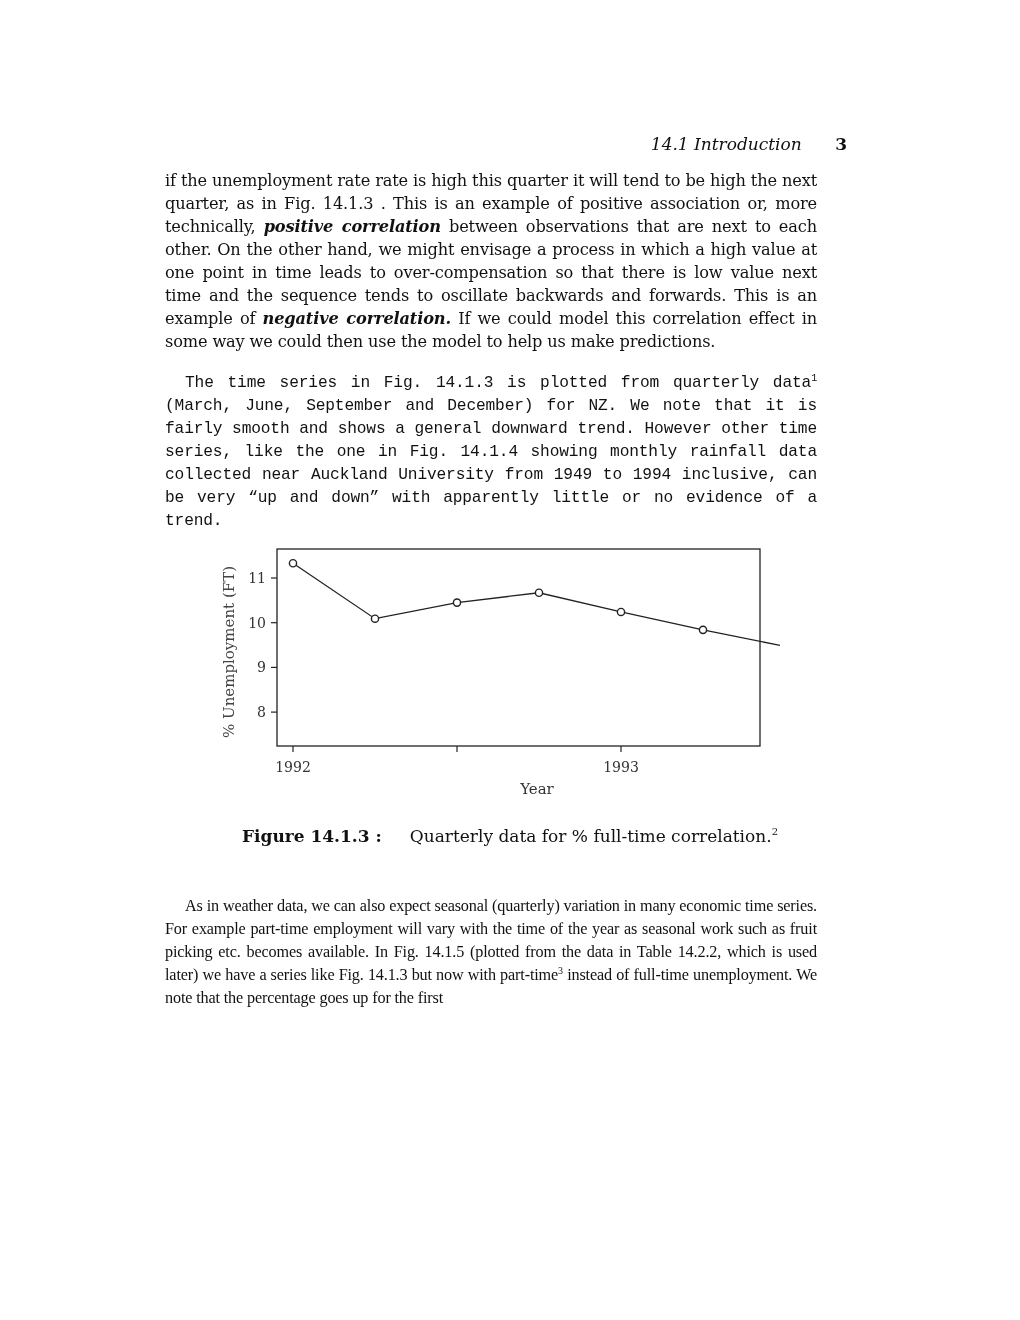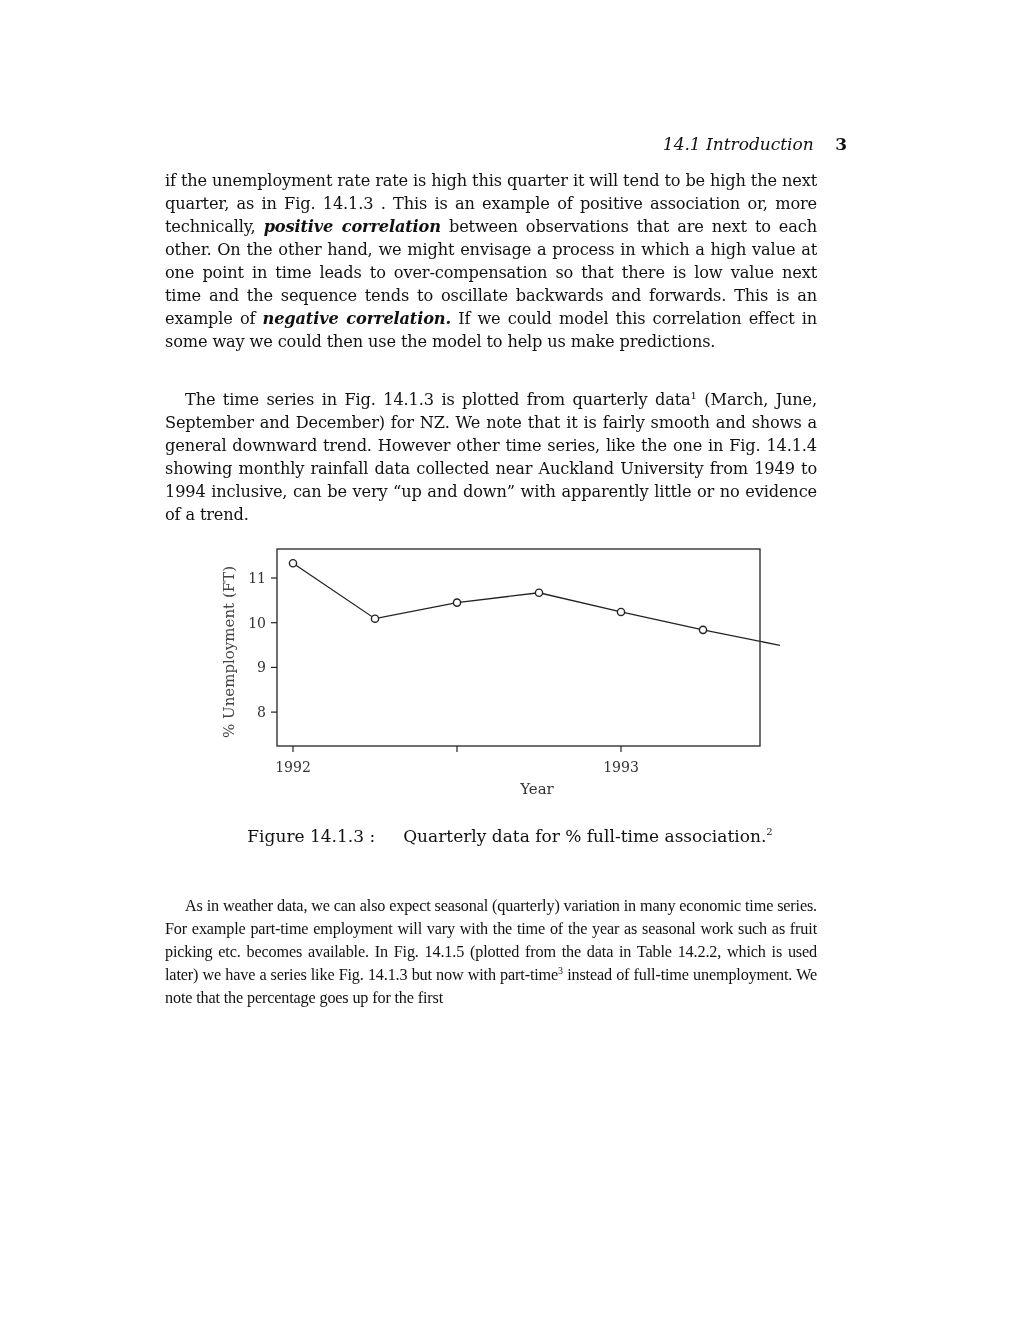--- a/index.html
+++ b/index.html
@@ -1,44 +1,44 @@
 <!DOCTYPE html>
 <html><head>
 <meta charset="utf-8">
 <style>
   html, body { margin: 0; padding: 0; background: #ffffff; }
   body { width: 1020px; height: 1320px; position: relative; overflow: hidden;
          font-family: "DejaVu Serif", "Liberation Serif", serif; color: #111; }
   .running-head { position: absolute; top: 134px; left: 165px; width: 682px; text-align: right;
                   font-size: 17px; }
-  .running-head .sec { font-style: italic; margin-right: 16px; }
+  .running-head .sec { font-style: italic; margin-right: 28px; }
   .running-head .pg { font-weight: bold; }
   .para { position: absolute; left: 165px; width: 652px; font-size: 16.2px; line-height: 23px;
           text-align: justify; letter-spacing: -0.15px; }
   .para .indent { display: inline-block; width: 20px; }
   .para b i, .para .emph { font-weight: bold; font-style: italic; }
   sup { font-size: 10px; line-height: 0; }
   .figure { position: absolute; left: 210px; top: 540px; width: 570px; height: 270px; }
   .caption { position: absolute; top: 826px; left: 0; width: 1020px; text-align: center; font-size: 17px; }
-  .caption .lab { font-weight: normal; margin-right: 28px; }
+  .caption .lab { font-weight: bold; margin-right: 28px; }
   svg text { font-family: "DejaVu Serif", "Liberation Serif", serif; }
 </style>
 </head>
 <body>
 
 <div class="running-head">
   <span class="sec">14.1  Introduction</span>
   <span class="pg">3</span>
 </div>
 
 <div class="para" style="top:169px;">
   <span>if the unemployment rate rate is high this quarter it will tend to be high the next quarter, as in Fig. 14.1.3 .  This is an example of positive association or, more technically, </span><span class="emph">positive correlation</span><span> between observations that are next to each other.  On the other hand, we might envisage a process in which a high value at one point in time leads to over-compensation so that there is low value next time and the sequence tends to oscillate backwards and forwards. This is an example of </span><span class="emph">negative correlation.</span><span>  If we could model this correlation effect in some way we could then use the model to help us make predictions.</span>
 </div>
 
-<div class="para" style="top:388px;">
+<div class="para" style="top:372px;font-family:Liberation Mono, monospace;">
   <span class="indent"></span><span>The time series in Fig. 14.1.3 is plotted from quarterly data</span><sup>1</sup><span> (March, June, September and December) for NZ. We note that it is fairly smooth and shows a general downward trend. However other time series, like the one in Fig. 14.1.4 showing monthly rainfall data collected near Auckland University from 1949 to 1994 inclusive, can be very “up and down” with apparently little or no evidence of a trend.</span>
 </div>
 
 <div class="figure">
   <svg id="chart" width="570" height="270" viewBox="210 540 570 270" xmlns="http://www.w3.org/2000/svg">
     <rect x="277" y="549" width="483" height="197" fill="#fff" stroke="#222" stroke-width="1.3"></rect>
     <g id="yticks">
         <line x1="271" x2="277" y1="712.1" y2="712.1" stroke="#222" stroke-width="1.2"></line>
         <text x="266" y="717.1" font-size="14" text-anchor="end" fill="#333">8</text>
         <line x1="271" x2="277" y1="667.4" y2="667.4" stroke="#222" stroke-width="1.2"></line>
@@ -73,18 +73,18 @@
         <circle cx="1031" cy="696.008" r="3.6" fill="#fff" stroke="#222" stroke-width="1.4"></circle>
         <circle cx="1113" cy="725.957" r="3.6" fill="#fff" stroke="#222" stroke-width="1.4"></circle>
         <circle cx="1195" cy="734.8969999999999" r="3.6" fill="#fff" stroke="#222" stroke-width="1.4"></circle>
       </g>
     <text id="ylabel" x="0" y="0" font-size="15" fill="#444" text-anchor="middle" transform="translate(234,652) rotate(-90)">% Unemployment (FT)</text>
     <text id="xlabel" x="537" y="794" font-size="15" fill="#333" text-anchor="middle">Year</text>
   </svg>
 </div>
 
 <div class="caption">
-  <span class="lab">Figure 14.1.3 :</span><span>Quarterly data for % full-time association.</span><sup>2</sup>
+  <span class="lab">Figure 14.1.3 :</span><span>Quarterly data for % full-time correlation.</span><sup>2</sup>
 </div>
 
 <div class="para" style="top:895px;font-family:Liberation Serif, serif;">
   <span class="indent"></span><span>As in weather data, we can also expect seasonal (quarterly) variation in many economic time series.  For example part-time employment will vary with the time of the year as seasonal work such as fruit picking etc.  becomes available.  In Fig. 14.1.5 (plotted from the data in Table 14.2.2, which is used later) we have a series like Fig. 14.1.3 but now with part-time</span><sup>3</sup><span> instead of full-time unemployment.  We note that the percentage goes up for the first</span>
 </div>
 
 </body></html>

